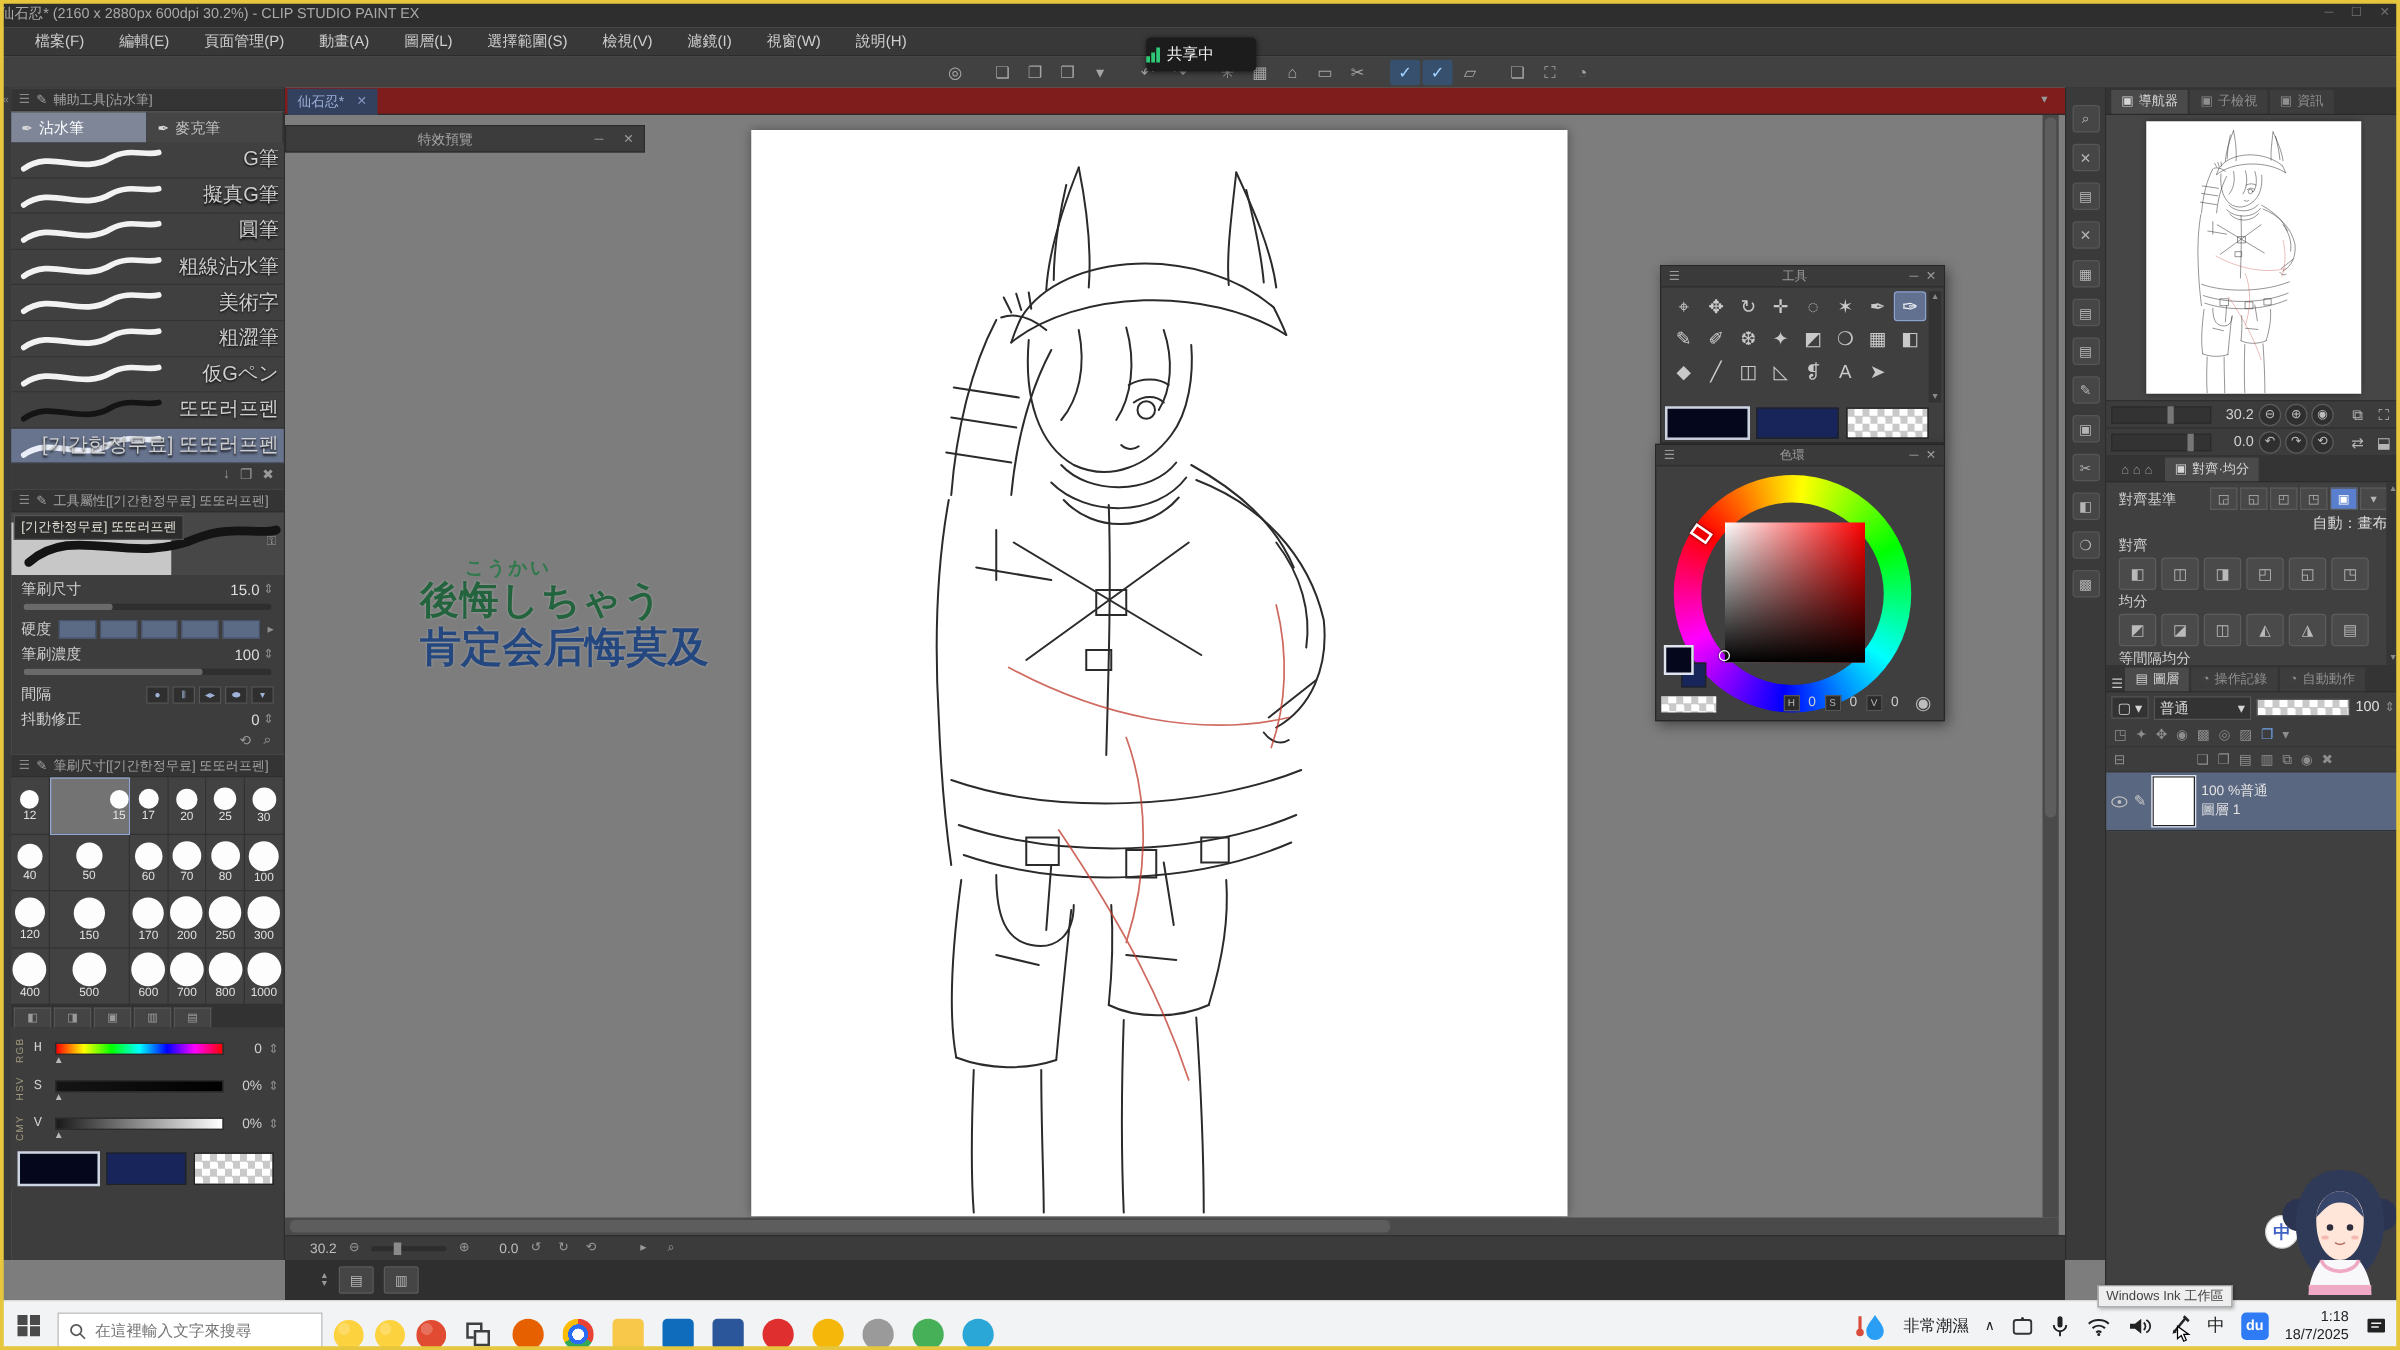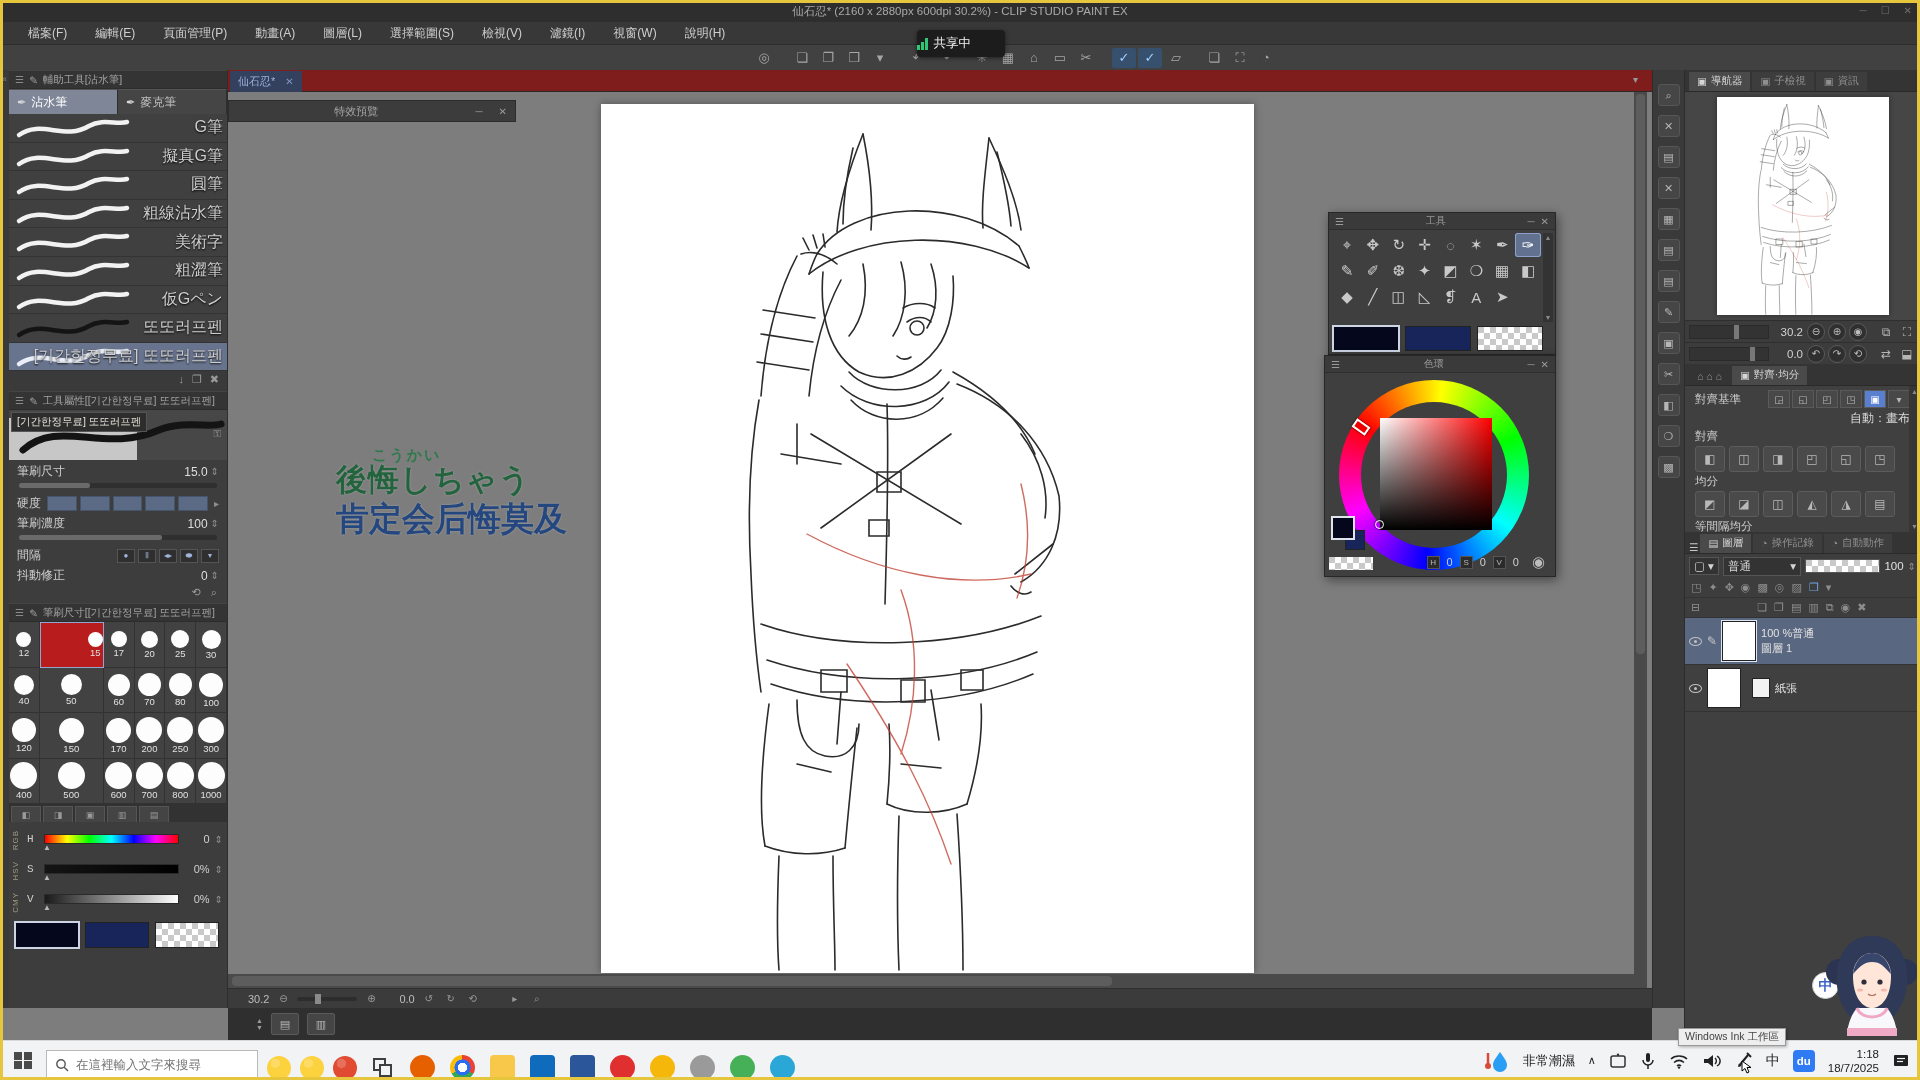--- a/index.html
+++ b/index.html
@@ -8,21 +8,21 @@
     position:relative; width:1920px; height:1080px; overflow:hidden;
     background:#7d7d7d;
     font-family:"Liberation Sans","DejaVu Sans",sans-serif;
     color:#c8c8c8; font-size:12px;
     -webkit-user-select:none; user-select:none;
   }
   .abs { position:absolute; }
 
   
   #titlebar { left:0; top:0; width:1920px; height:22px; background:#2e2e2e; }
-  #titlebar .title { width:100%; text-align:center; color:#a9a9a9; font-size:11.5px; line-height:22px; }
+  #titlebar .title { width:100%; color:#a9a9a9; font-size:11.5px; line-height:22px; }
   #titlebar .winbtns { position:absolute; right:8px; top:0; height:22px; display:flex; gap:14px; color:#6f6f6f; font-size:10px; line-height:22px; }
   #menubar { left:0; top:22px; width:1920px; height:23px; background:#383838; display:flex; align-items:center; padding-left:16px; gap:4px; border-bottom:1px solid #2c2c2c; }
   .menu-item { color:#cfcfcf; font-size:12px; padding:3px 12px; }
   #toolbar { left:0; top:45px; width:1920px; height:26px; background:#414141; display:flex; align-items:center; padding-left:752px; gap:2px; border-bottom:1px solid #303030; }
   .tb-icon { width:24px; height:20px; display:flex; align-items:center; justify-content:center; color:#a5a5a5; font-size:13px; border-radius:2px; }
   .tb-icon.active { color:#9fd0ff; background:#37506e; }
   .tb-sep { width:10px; }
   #share-badge { left:917px; top:30px; width:88px; height:27px; background:#1c1c1c; border-radius:4px; display:flex; align-items:center; justify-content:flex-start; gap:6px; z-index:6; box-shadow:0 1px 4px rgba(0,0,0,.5); }
   #share-badge .bars { display:flex; align-items:flex-end; gap:1.5px; height:12px; }
   #share-badge .bars i { display:block; width:2.5px; background:#2ec776; }
@@ -50,21 +50,21 @@
   .prop-row .val { margin-right:3px; color:#dedede; }
   .spin { color:#8f8f8f; font-size:10px; }
   .slider-track { height:5px; background:#2f2f2f; border-radius:2px; margin:3px 10px 4px 10px; position:relative; }
   .slider-track .fill { position:absolute; left:0; top:0; bottom:0; background:#6a6a6a; border-radius:2px; }
   .hard-seg { display:flex; gap:3px; flex:1; margin:0 6px; }
   .hard-seg i { flex:1; height:15px; background:#5c6b85; border:1px solid #47536b; display:block; }
   .mini-btn { width:18px; height:14px; background:#2f2f2f; border:1px solid #555; display:flex; align-items:center; justify-content:center; font-size:8px; color:#9fb3d8; margin-left:3px; }
   .reset-row { display:flex; justify-content:flex-end; gap:10px; padding:2px 10px 4px 0; color:#9a9a9a; font-size:11px; }
   #size-grid { display:grid; grid-template-columns:repeat(6,1fr); background:#3d3d3d; }
   .size-cell { height:45.5px; border-right:1px solid #323232; border-bottom:1px solid #323232; display:flex; flex-direction:column; align-items:center; justify-content:center; gap:1px; background:#424242; }
-  .size-cell.sel { background:#b91c1c; outline:1px solid #93a6cf; outline-offset:-1px;padding-left:48px; }
+  .size-cell.sel { background:#737373; outline:1px solid #93a6cf; outline-offset:-1px;padding-left:48px; }
   .size-dot { background:#fdfdfd; border-radius:50%; }
   .size-num { font-size:9.5px; color:#e0e0e0; line-height:10px; }
   #color-tabs { display:flex; gap:2px; height:18px; background:#323232; padding:2px 2px 0 2px; }
   #color-tabs i { width:30px; background:#444; border:1px solid #555; border-bottom:none; display:flex; align-items:center; justify-content:center; font-size:9px; color:#9a9a9a; }
   #hsv-panel { position:relative; background:#3d3d3d; height:96px; }
   .hsv-side { position:absolute; left:2px; top:2px; bottom:0; width:14px; display:flex; flex-direction:column; justify-content:space-around; }
   .hsv-side span { writing-mode:vertical-rl; transform:rotate(180deg); font-size:8px; color:#a29a7e; letter-spacing:1px; }
   .hsv-row { position:absolute; left:18px; right:4px; height:26px; display:flex; align-items:center; gap:5px; }
   .hsv-row .hl { width:12px; font-size:11px; color:#cfcfcf; font-family:"Liberation Mono","DejaVu Sans Mono",monospace; }
   .hsv-bar { flex:1; height:10px; border:1px solid #2a2a2a; position:relative; }
@@ -840,28 +840,20 @@
         <span>✖</span>
       </div>
     <div id="layer-list">
         <div class="layer-row sel">
           <span class="eye"></span>
           <span>✎</span>
           <span class="lthumb sel checker"></span>
           <span class="ltext">
             <div>100 %普通</div>
             <div>圖層 1</div>
-          </span>
-        </div>
-        <div class="layer-row">
-          <span class="eye"></span>
-          <span class="lthumb"></span>
-          <span class="paper-ico"></span>
-          <span class="ltext">
-            <div>紙張</div>
           </span>
         </div>
       </div>
   </div>
 
   <div id="ink-tooltip" class="abs">Windows Ink 工作區</div>
   <div id="ime-bubble" class="abs">中</div>
   <div id="avatar" class="abs">
     <svg width="96" height="110" viewBox="0 0 96 110">
       <circle cx="15" cy="42" r="13" fill="#2b3552"></circle>

